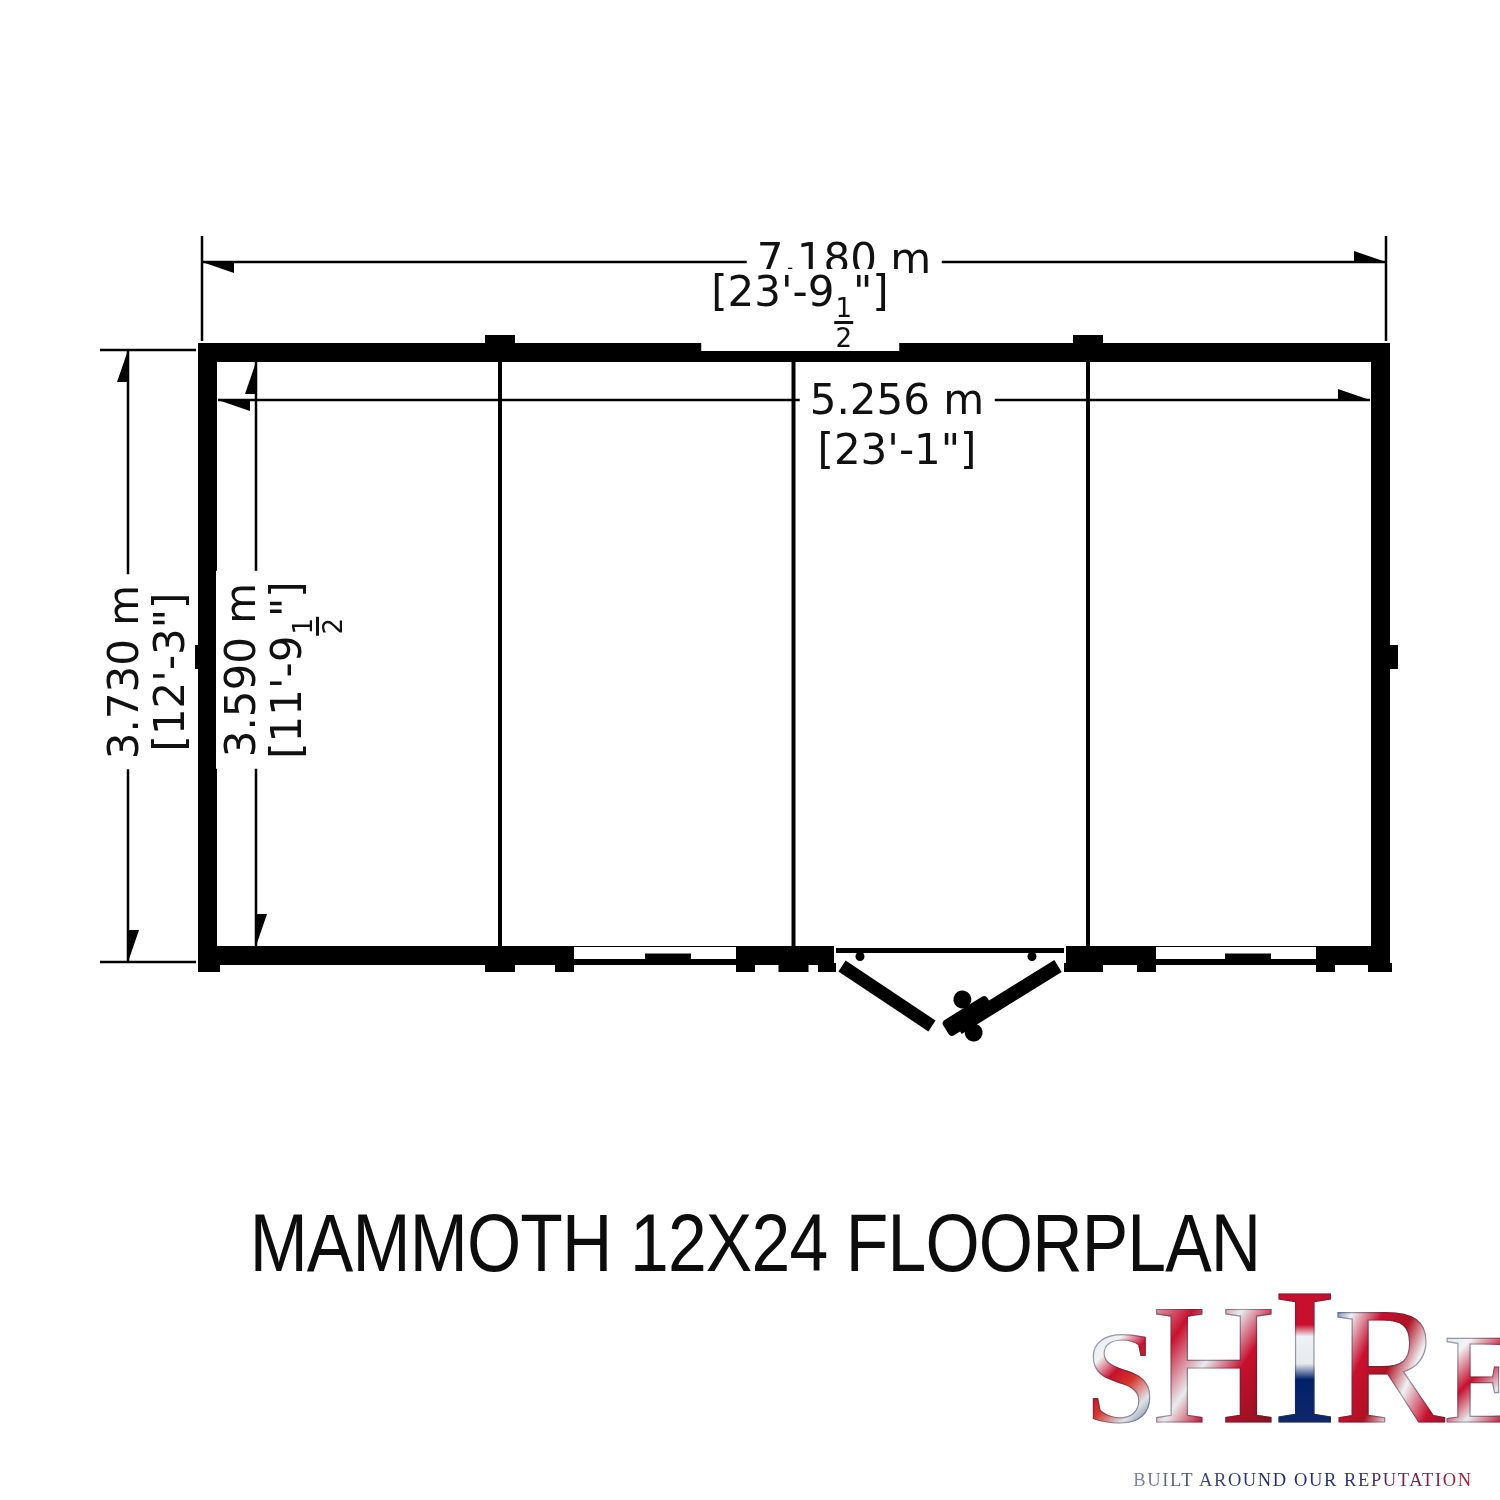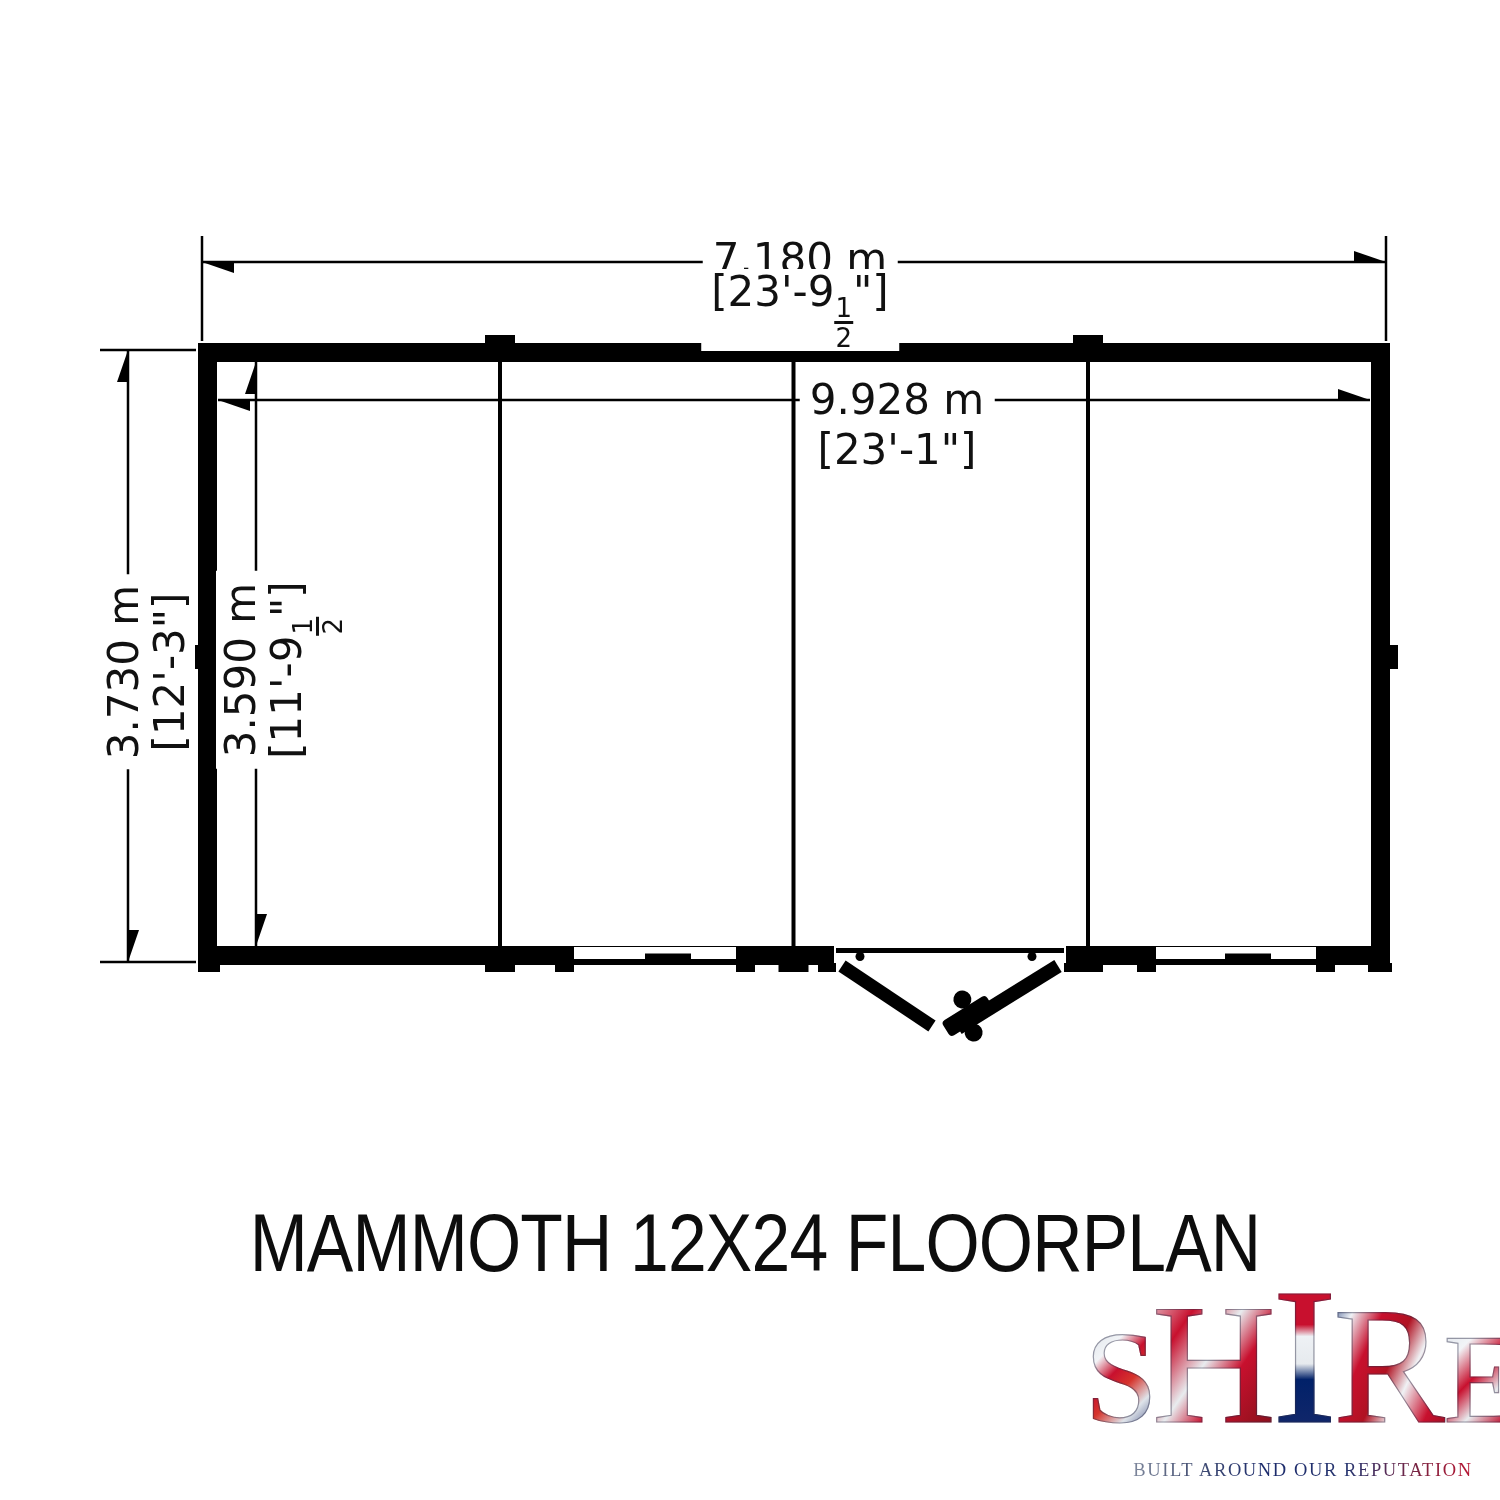--- a/index.html
+++ b/index.html
@@ -26,21 +26,21 @@
   .logo{position:absolute;left:1120px;top:1258px;width:366px;text-align:center;}
   .logo-letters{display:flex;align-items:baseline;justify-content:center;
                 font-family:"Liberation Serif","DejaVu Serif",serif;line-height:1;}
   .logo-letters span{display:inline-block;background-clip:text;-webkit-background-clip:text;
                      color:transparent;-webkit-text-stroke:1.2px rgba(45,45,70,0.45);}
   .l-s{font-size:132px;background-image:linear-gradient(135deg,#1b2a6b 0%,#dfe4ea 12%,#f2f4f7 30%,#c8102e 44%,#d6342c 56%,#dfe4ea 72%,#1b2a6b 95%);}
   .l-h{font-size:172px;margin-left:-6px;background-image:linear-gradient(125deg,#eef1f5 0%,#c8102e 26%,#e8ecef 46%,#c8102e 62%,#9b1120 82%,#7b0e1c 100%);}
   .l-i{font-size:196px;margin-left:-4px;background-image:linear-gradient(180deg,#c8102e 0%,#c8102e 34%,#eef1f5 40%,#e6eaee 54%,#012169 62%,#1b2a6b 100%);}
   .l-r{font-size:168px;margin-left:-4px;background-image:linear-gradient(115deg,#012169 0%,#eef1f5 18%,#c8102e 34%,#b01222 50%,#f0f2f5 64%,#c8102e 82%,#8f1120 100%);}
   .l-e{font-size:128px;margin-left:-2px;background-image:linear-gradient(135deg,#d8dee6 0%,#f2f4f7 25%,#c8102e 45%,#e8ecef 62%,#c01b38 80%,#012169 100%);}
-  .logo-tagline{margin-top:6px;font-family:"Liberation Serif","DejaVu Serif",serif;
+  .logo-tagline{margin-top:16px;font-family:"Liberation Serif","DejaVu Serif",serif;
                 font-size:18.5px;letter-spacing:1.6px;white-space:nowrap;font-weight:500;
                 background-image:linear-gradient(90deg,#8a93a5 0%,#4a5576 18%,#1b2a6b 40%,#27356f 62%,#7d2340 82%,#c8102e 100%);
                 background-clip:text;-webkit-background-clip:text;color:transparent;}
 </style>
 </head>
 <body>
 
 <div id="canvas">
 
   <svg id="plan-svg" width="1500" height="1500" viewBox="0 0 1500 1500">
@@ -118,30 +118,30 @@
     <polygon points="128,350 117,382 128,382" fill="#000"></polygon>
     <polygon points="128,962 139,930 128,930" fill="#000"></polygon>
 
     <g stroke="#000" stroke-width="2.5">
       <line x1="256" y1="362" x2="256" y2="946"></line>
     </g>
     <polygon points="256,362 245,394 256,394" fill="#000"></polygon>
     <polygon points="256,946 267,914 256,914" fill="#000"></polygon>
   </svg>
 
-  <div class="dim-label" style="left:800px;top:259px">7.180 m</div>
+  <div class="dim-label" style="left:844px;top:259px">7.180 m</div>
 
   <div class="dim-label" style="left:800px;top:310px">
     <span>[23'-9</span><span class="frac">
         <span class="num">1</span>
         <span class="den">2</span>
       </span><span>"]</span>
   </div>
 
-  <div class="dim-label" style="left:897px;top:400px">9.928 m</div>
+  <div class="dim-label" style="left:897px;top:400px">5.256 m</div>
 
   <div class="dim-label" style="left:897px;top:450px">[23'-1"]</div>
 
   <div class="dim-label rot" style="left:147px;top:672px">
     <div>3.730 m</div>
     <div>[12'-3"]</div>
   </div>
 
   <div class="dim-label rot" style="left:282px;top:670px">
     <div>3.590 m</div>

